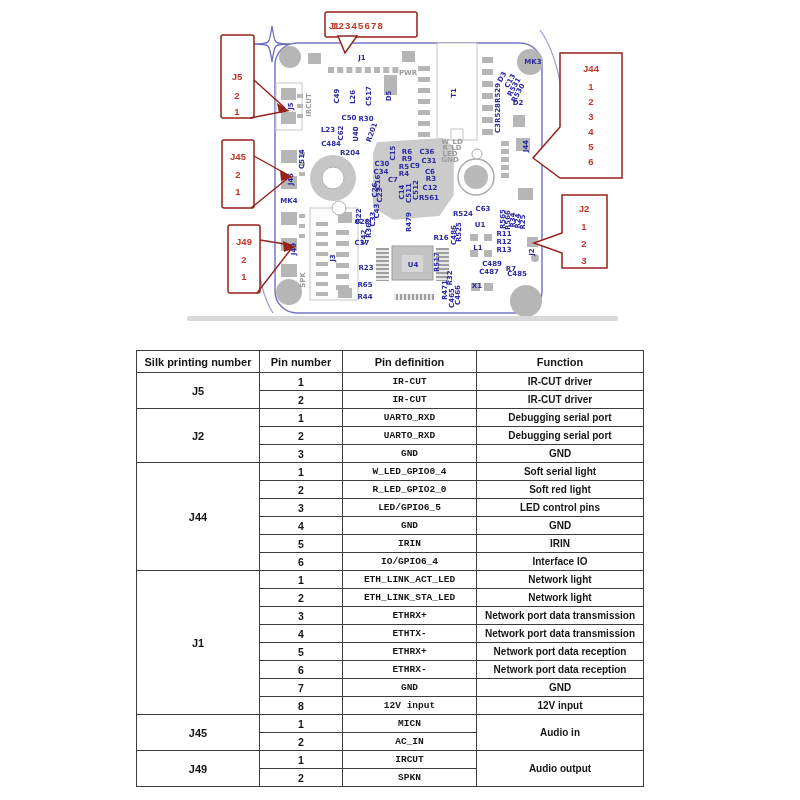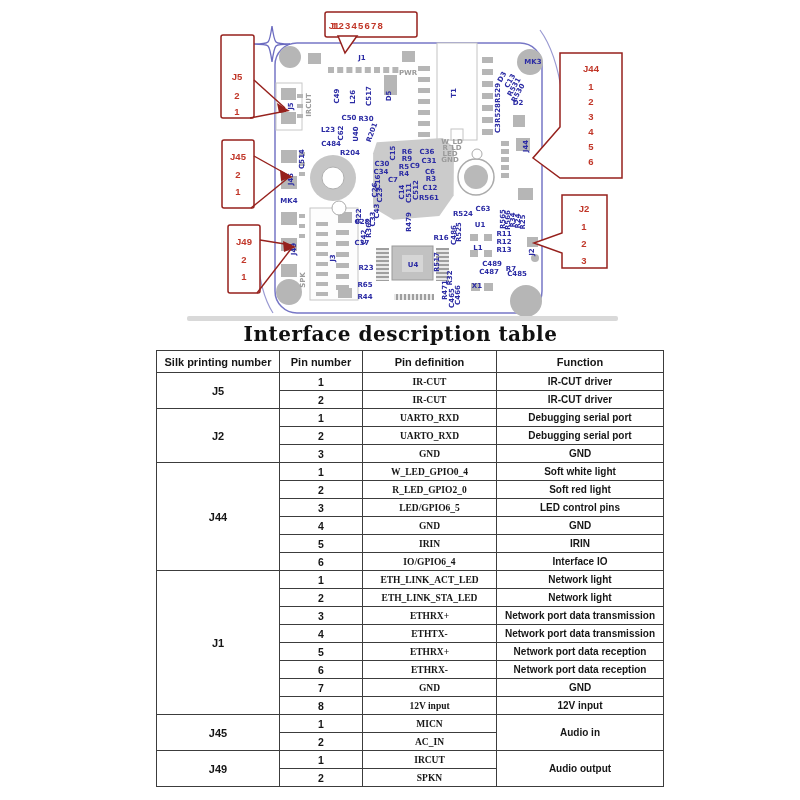--- a/index.html
+++ b/index.html
@@ -14,26 +14,26 @@
   .co-shape{fill:#ffffff;stroke:#96211d;stroke-width:1.5;}
   .co-line{stroke:#96211d;stroke-width:1.4;fill:none;}
   .co-head{fill:#96211d;}
   
   #divider{position:absolute;left:187px;top:316px;width:431px;height:5px;background:#d9d9d9;border-radius:2px;}
   
   #tbl-title{position:absolute;left:147px;top:322px;width:507px;margin:0;text-align:center;
              font-family:"DejaVu Serif","Liberation Serif",serif;font-weight:bold;font-size:20px;color:#111;
              letter-spacing:0.5px;}
   
-  #iface-table{position:absolute;left:156px;top:350px;width:507px;border-collapse:collapse;table-layout:fixed;}
+  #iface-table{position:absolute;left:136px;top:350px;width:507px;border-collapse:collapse;table-layout:fixed;}
   #iface-table th,#iface-table td{border:1px solid #3c3c3c;text-align:center;vertical-align:middle;
       padding:0;color:#161616;white-space:nowrap;overflow:hidden;}
   #iface-table th{height:21px;font-size:11px;font-weight:bold;}
   #iface-table td{height:17px;font-size:10.5px;font-weight:bold;}
-  #iface-table td.def{font-family:Liberation Serif, serif;font-size:9.5px;}
+  #iface-table td.def{font-family:Liberation Mono, monospace;font-size:9.5px;}
   #iface-table td.fn{font-size:10px;}
   #iface-table td.silk{font-size:11px;}
 </style>
 </head>
 <body>
 
 <div id="screen">
 
   <div id="pcb-wrap">
     <svg width="800" height="330" viewBox="0 0 800 330">
@@ -311,21 +311,20 @@
             <text x="584" y="230" class="co-text">1</text>
             <text x="584" y="247" class="co-text">2</text>
             <text x="584" y="264" class="co-text">3</text>
           </g>
         </g>
     </svg>
   </div>
 
   <div id="divider"></div>
 
-  <h2 id="tbl-title">Interface description table</h2>
 
   <table id="iface-table">
     <colgroup>
       <col style="width:123px">
         <col style="width:83px">
         <col style="width:134px">
         <col style="width:167px">
     </colgroup>
     <thead>
         <tr id="thead-row">
@@ -360,21 +359,21 @@
         </tr>
         <tr>
           <td>3</td>
           <td class="def">GND</td>
           <td class="fn">GND</td>
         </tr>
         <tr>
           <td class="silk" rowspan="6">J44</td>
           <td>1</td>
           <td class="def">W_LED_GPIO0_4</td>
-          <td class="fn">Soft white light</td>
+          <td class="fn">Soft serial light</td>
         </tr>
         <tr>
           <td>2</td>
           <td class="def">R_LED_GPIO2_0</td>
           <td class="fn">Soft red light</td>
         </tr>
         <tr>
           <td>3</td>
           <td class="def">LED/GPIO6_5</td>
           <td class="fn">LED control pins</td>

